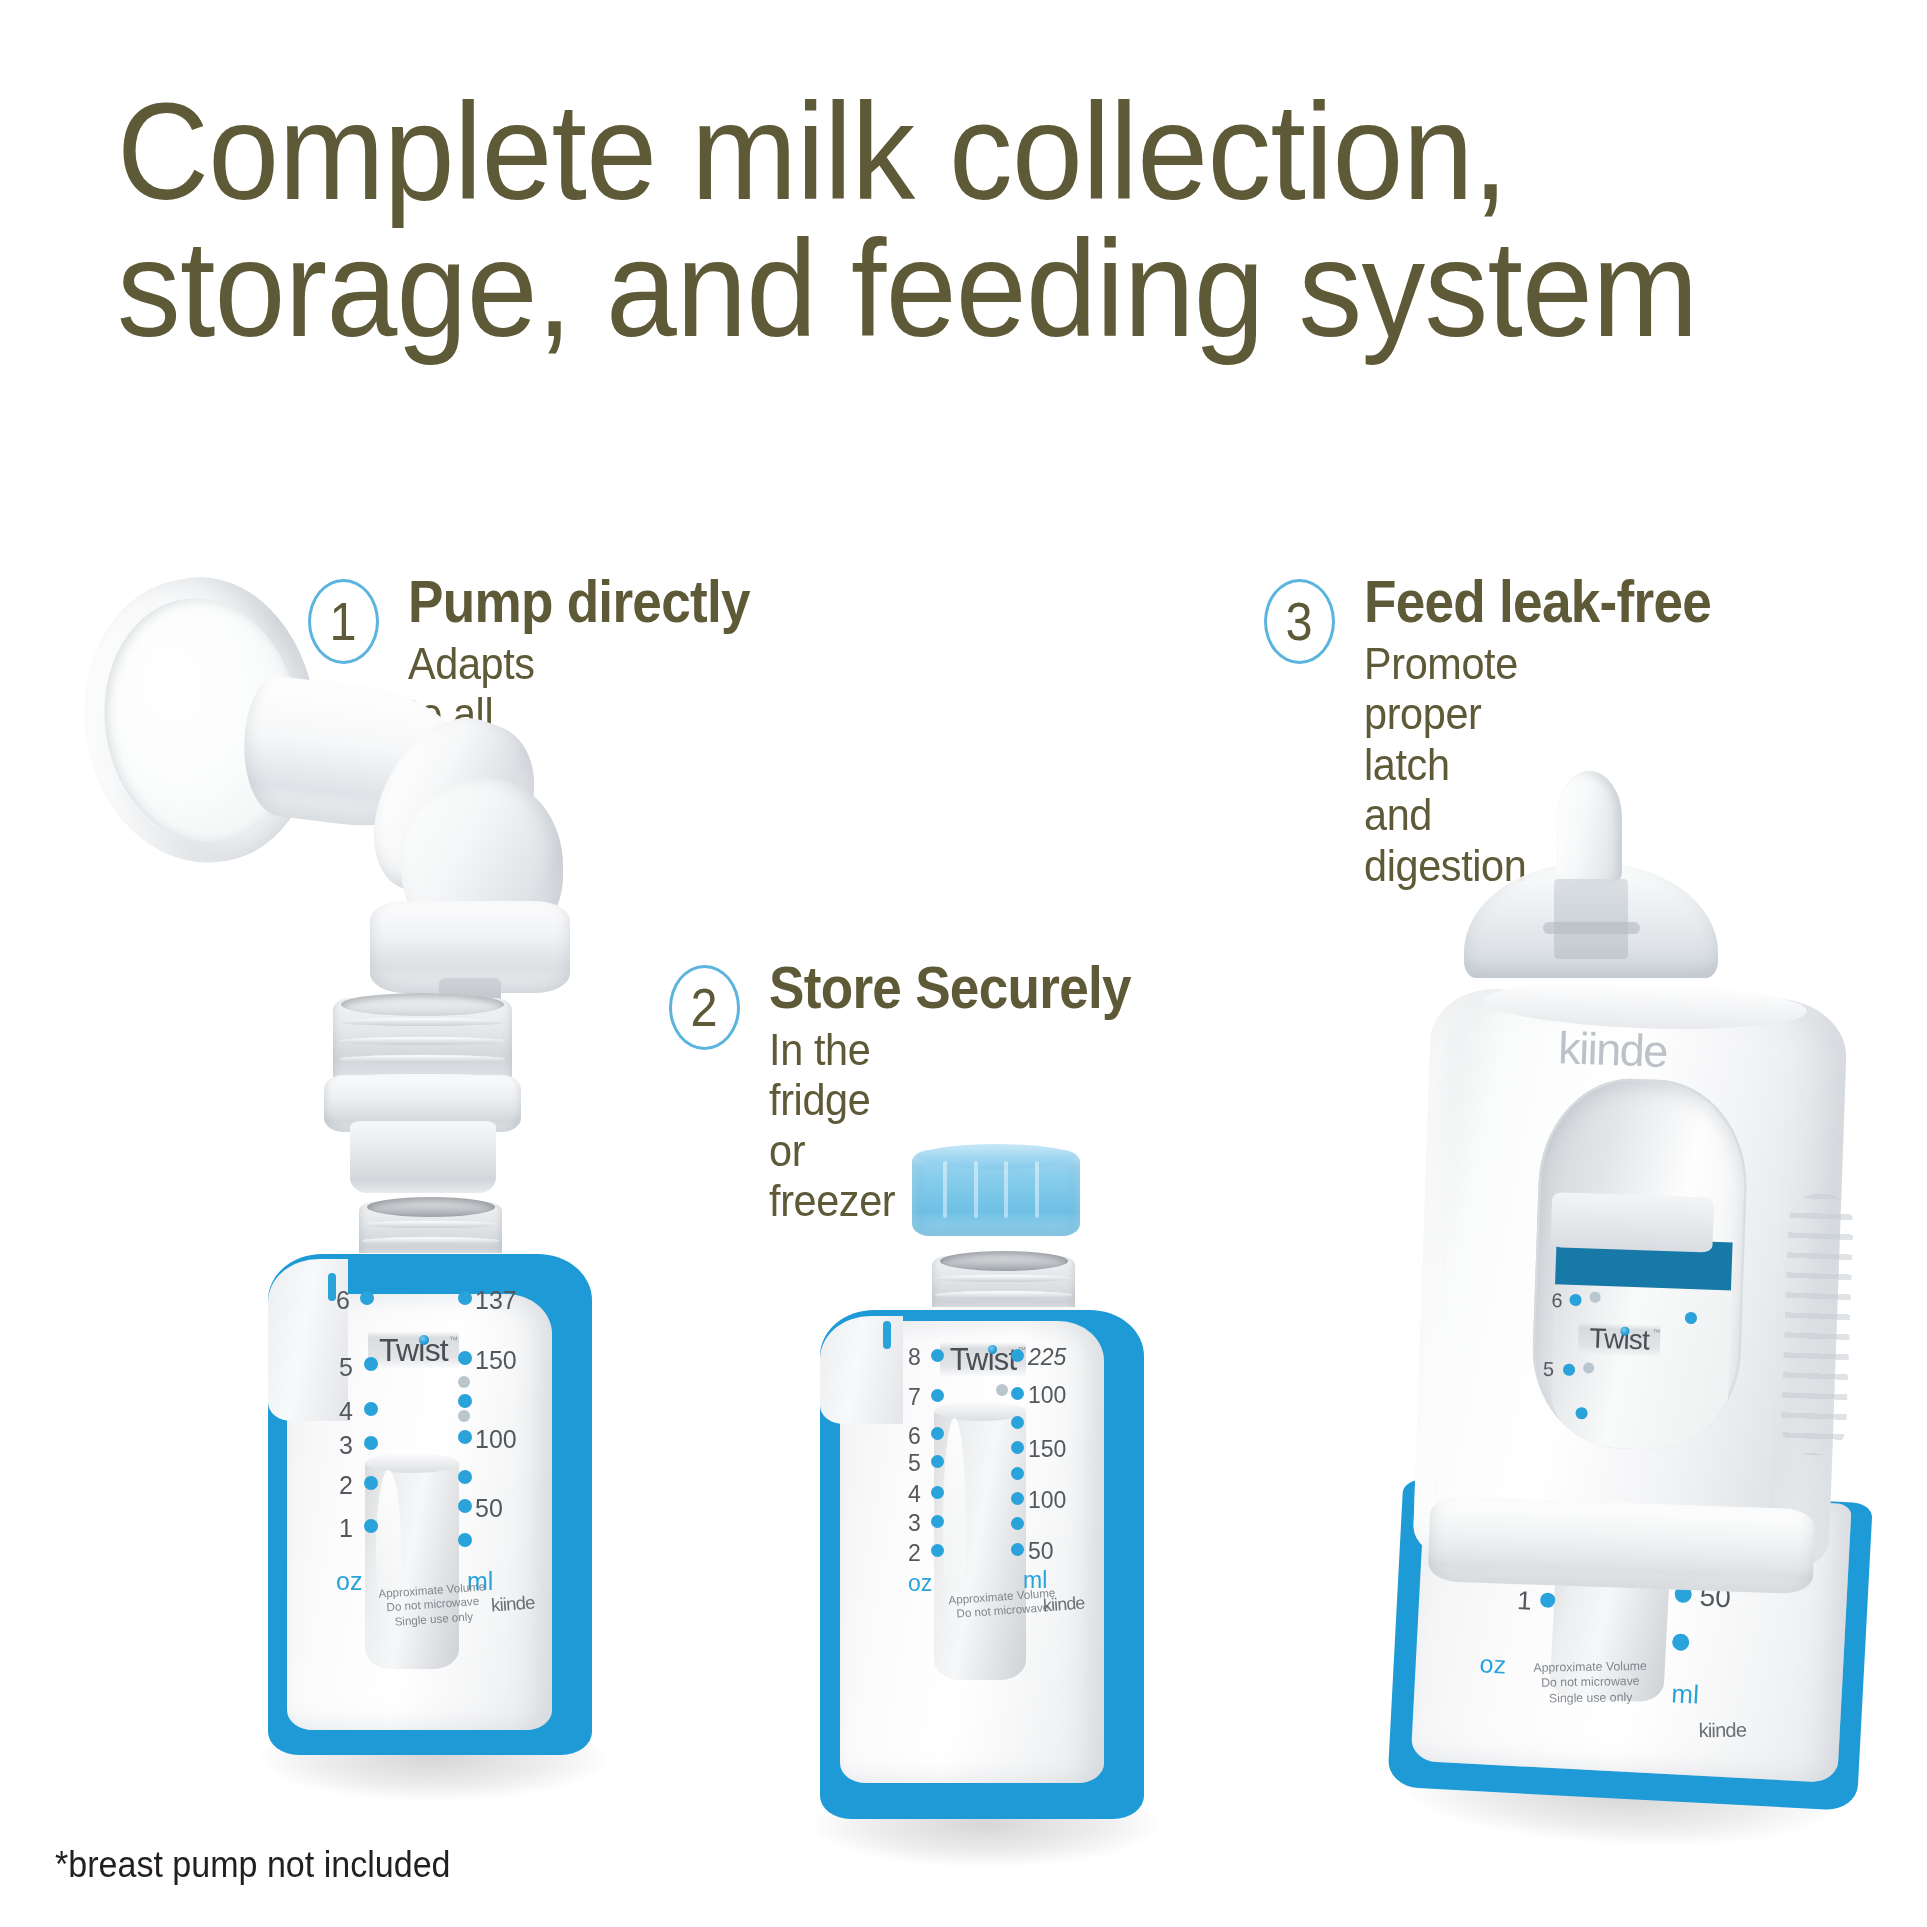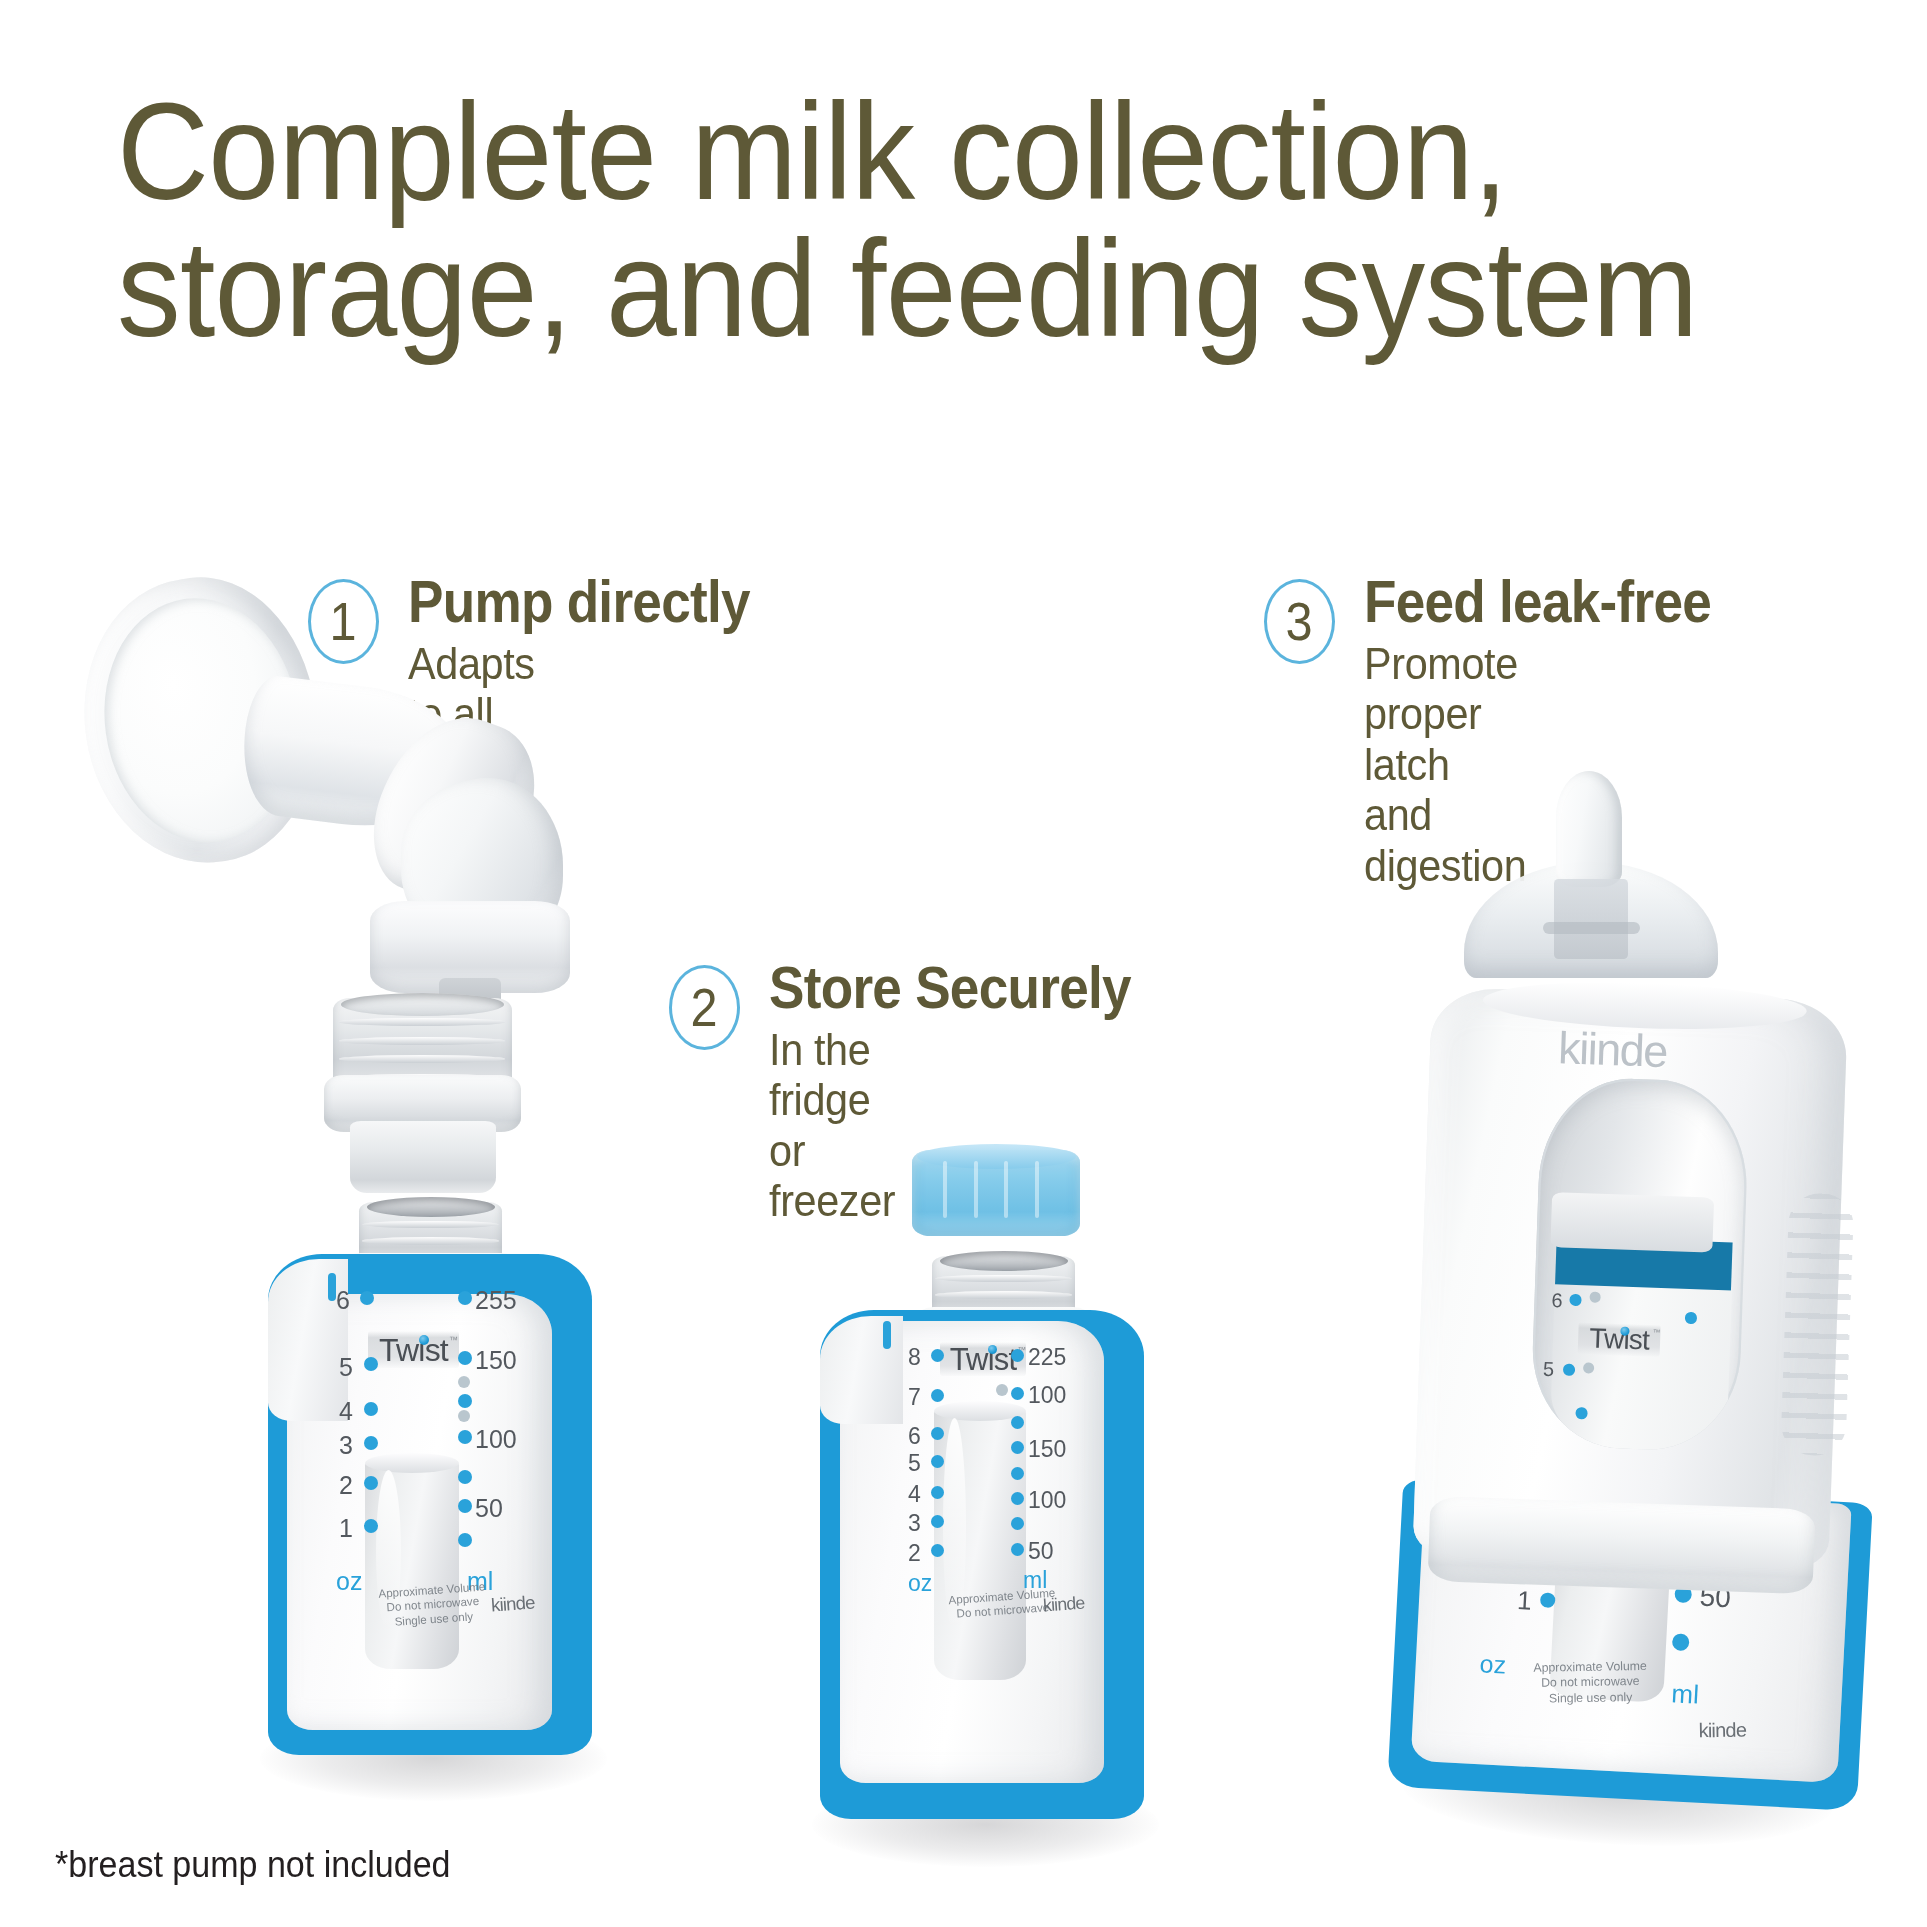--- a/index.html
+++ b/index.html
@@ -401,21 +401,21 @@
     <span class="scale-num" style="left:71px;top:143px;font-size:25px;">4</span>
     <span class="dot" style="left:96px;top:148px;width:14px;height:14px;"></span>
     <span class="scale-num" style="left:71px;top:177px;font-size:25px;">3</span>
     <span class="dot" style="left:96px;top:182px;width:14px;height:14px;"></span>
     <span class="scale-num" style="left:71px;top:217px;font-size:25px;">2</span>
     <span class="dot" style="left:96px;top:222px;width:14px;height:14px;"></span>
     <span class="scale-num" style="left:71px;top:260px;font-size:25px;">1</span>
     <span class="dot" style="left:96px;top:265px;width:14px;height:14px;"></span>
 
     <span class="dot" style="left:190px;top:37px;width:14px;height:14px;"></span>
-    <span class="scale-num" style="left:207px;top:32px;font-size:25px;">255</span>
+    <span class="scale-num" style="left:207px;top:32px;font-size:25px;">137</span>
     <span class="dot" style="left:190px;top:97px;width:14px;height:14px;"></span>
     <span class="scale-num" style="left:207px;top:92px;font-size:25px;">150</span>
     <span class="dot faint" style="left:190px;top:122px;width:12.3px;height:12.3px;"></span>
     <span class="dot" style="left:190px;top:140px;width:14px;height:14px;"></span>
     <span class="dot faint" style="left:190px;top:156px;width:12.3px;height:12.3px;"></span>
     <span class="dot" style="left:190px;top:176px;width:14px;height:14px;"></span>
     <span class="scale-num" style="left:207px;top:171px;font-size:25px;">100</span>
     <span class="dot" style="left:190px;top:216px;width:14px;height:14px;"></span>
     <span class="dot" style="left:190px;top:245px;width:14px;height:14px;"></span>
     <span class="scale-num" style="left:207px;top:240px;font-size:25px;">50</span>
@@ -474,21 +474,21 @@
     <span class="scale-num" style="left:88px;top:140px;font-size:23px;">5</span>
     <span class="dot" style="left:111px;top:145px;width:13px;height:13px;"></span>
     <span class="scale-num" style="left:88px;top:171px;font-size:23px;">4</span>
     <span class="dot" style="left:111px;top:176px;width:13px;height:13px;"></span>
     <span class="scale-num" style="left:88px;top:200px;font-size:23px;">3</span>
     <span class="dot" style="left:111px;top:205px;width:13px;height:13px;"></span>
     <span class="scale-num" style="left:88px;top:230px;font-size:23px;">2</span>
     <span class="dot" style="left:111px;top:234px;width:13px;height:13px;"></span>
 
     <span class="dot" style="left:191px;top:39px;width:13px;height:13px;"></span>
-    <span class="scale-num" style="left:208px;top:34px;font-size:23px;">225</span>
+    <span class="scale-num" style="left:208px;top:34px;font-size:23px;font-style:italic;">225</span>
     <span class="dot faint" style="left:176px;top:74px;width:12.3px;height:12.3px;"></span>
     <span class="dot" style="left:191px;top:77px;width:13px;height:13px;"></span>
     <span class="scale-num" style="left:208px;top:72px;font-size:23px;">100</span>
     <span class="dot" style="left:191px;top:106px;width:13px;height:13px;"></span>
     <span class="dot" style="left:191px;top:131px;width:13px;height:13px;"></span>
     <span class="scale-num" style="left:208px;top:126px;font-size:23px;">150</span>
     <span class="dot" style="left:191px;top:157px;width:13px;height:13px;"></span>
     <span class="dot" style="left:191px;top:182px;width:13px;height:13px;"></span>
     <span class="scale-num" style="left:208px;top:177px;font-size:23px;">100</span>
     <span class="dot" style="left:191px;top:207px;width:13px;height:13px;"></span>

